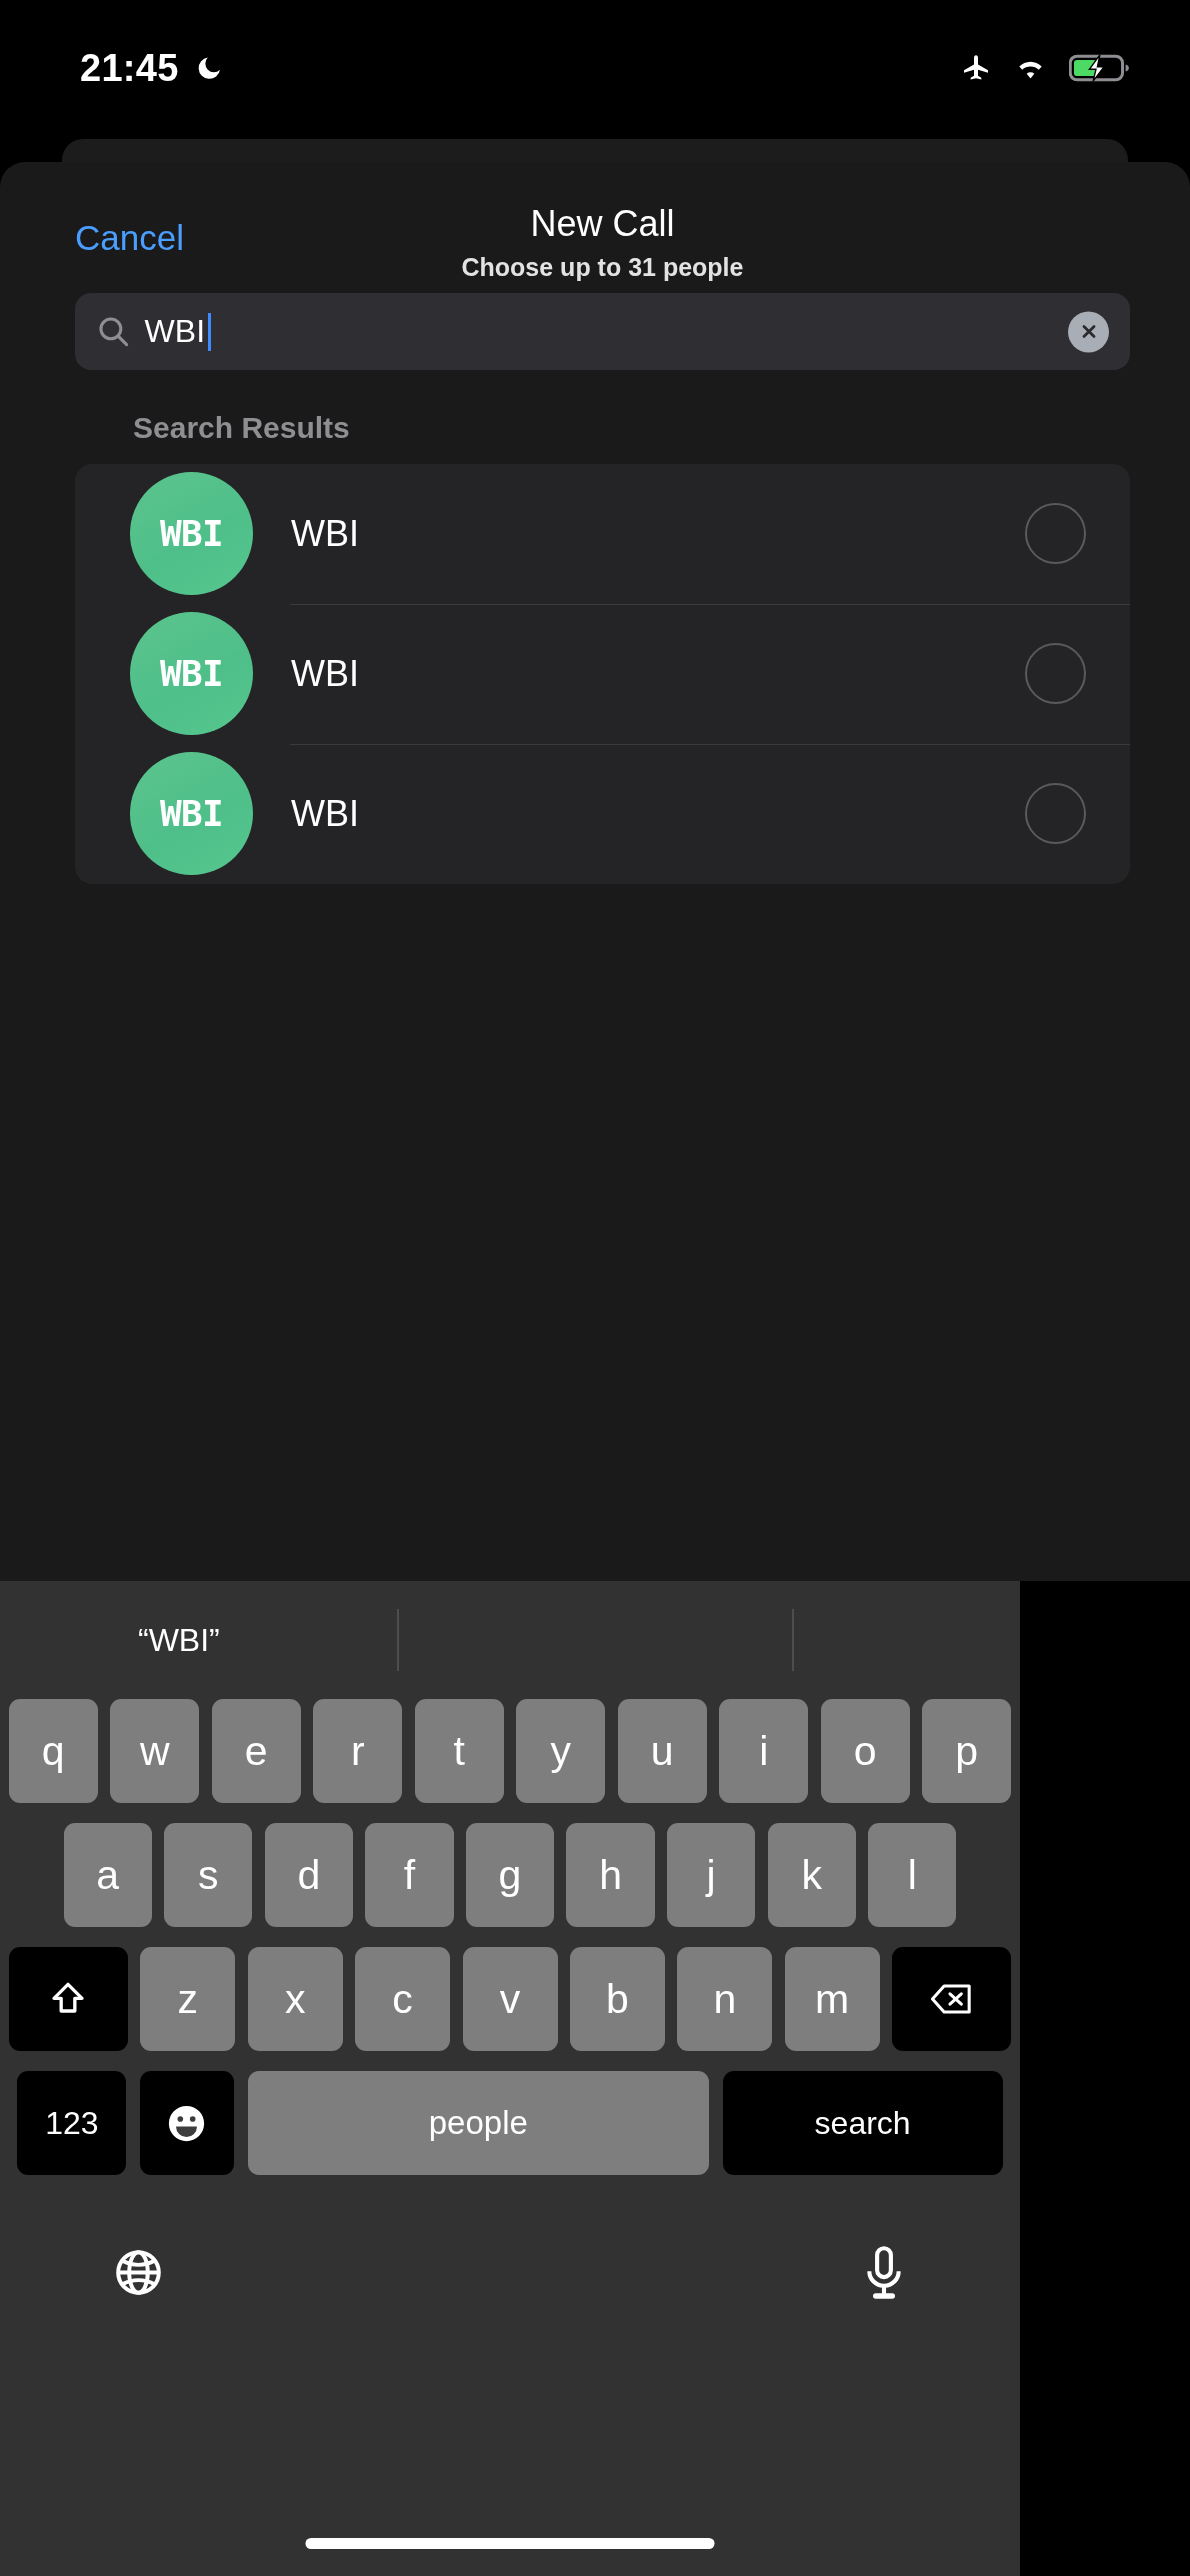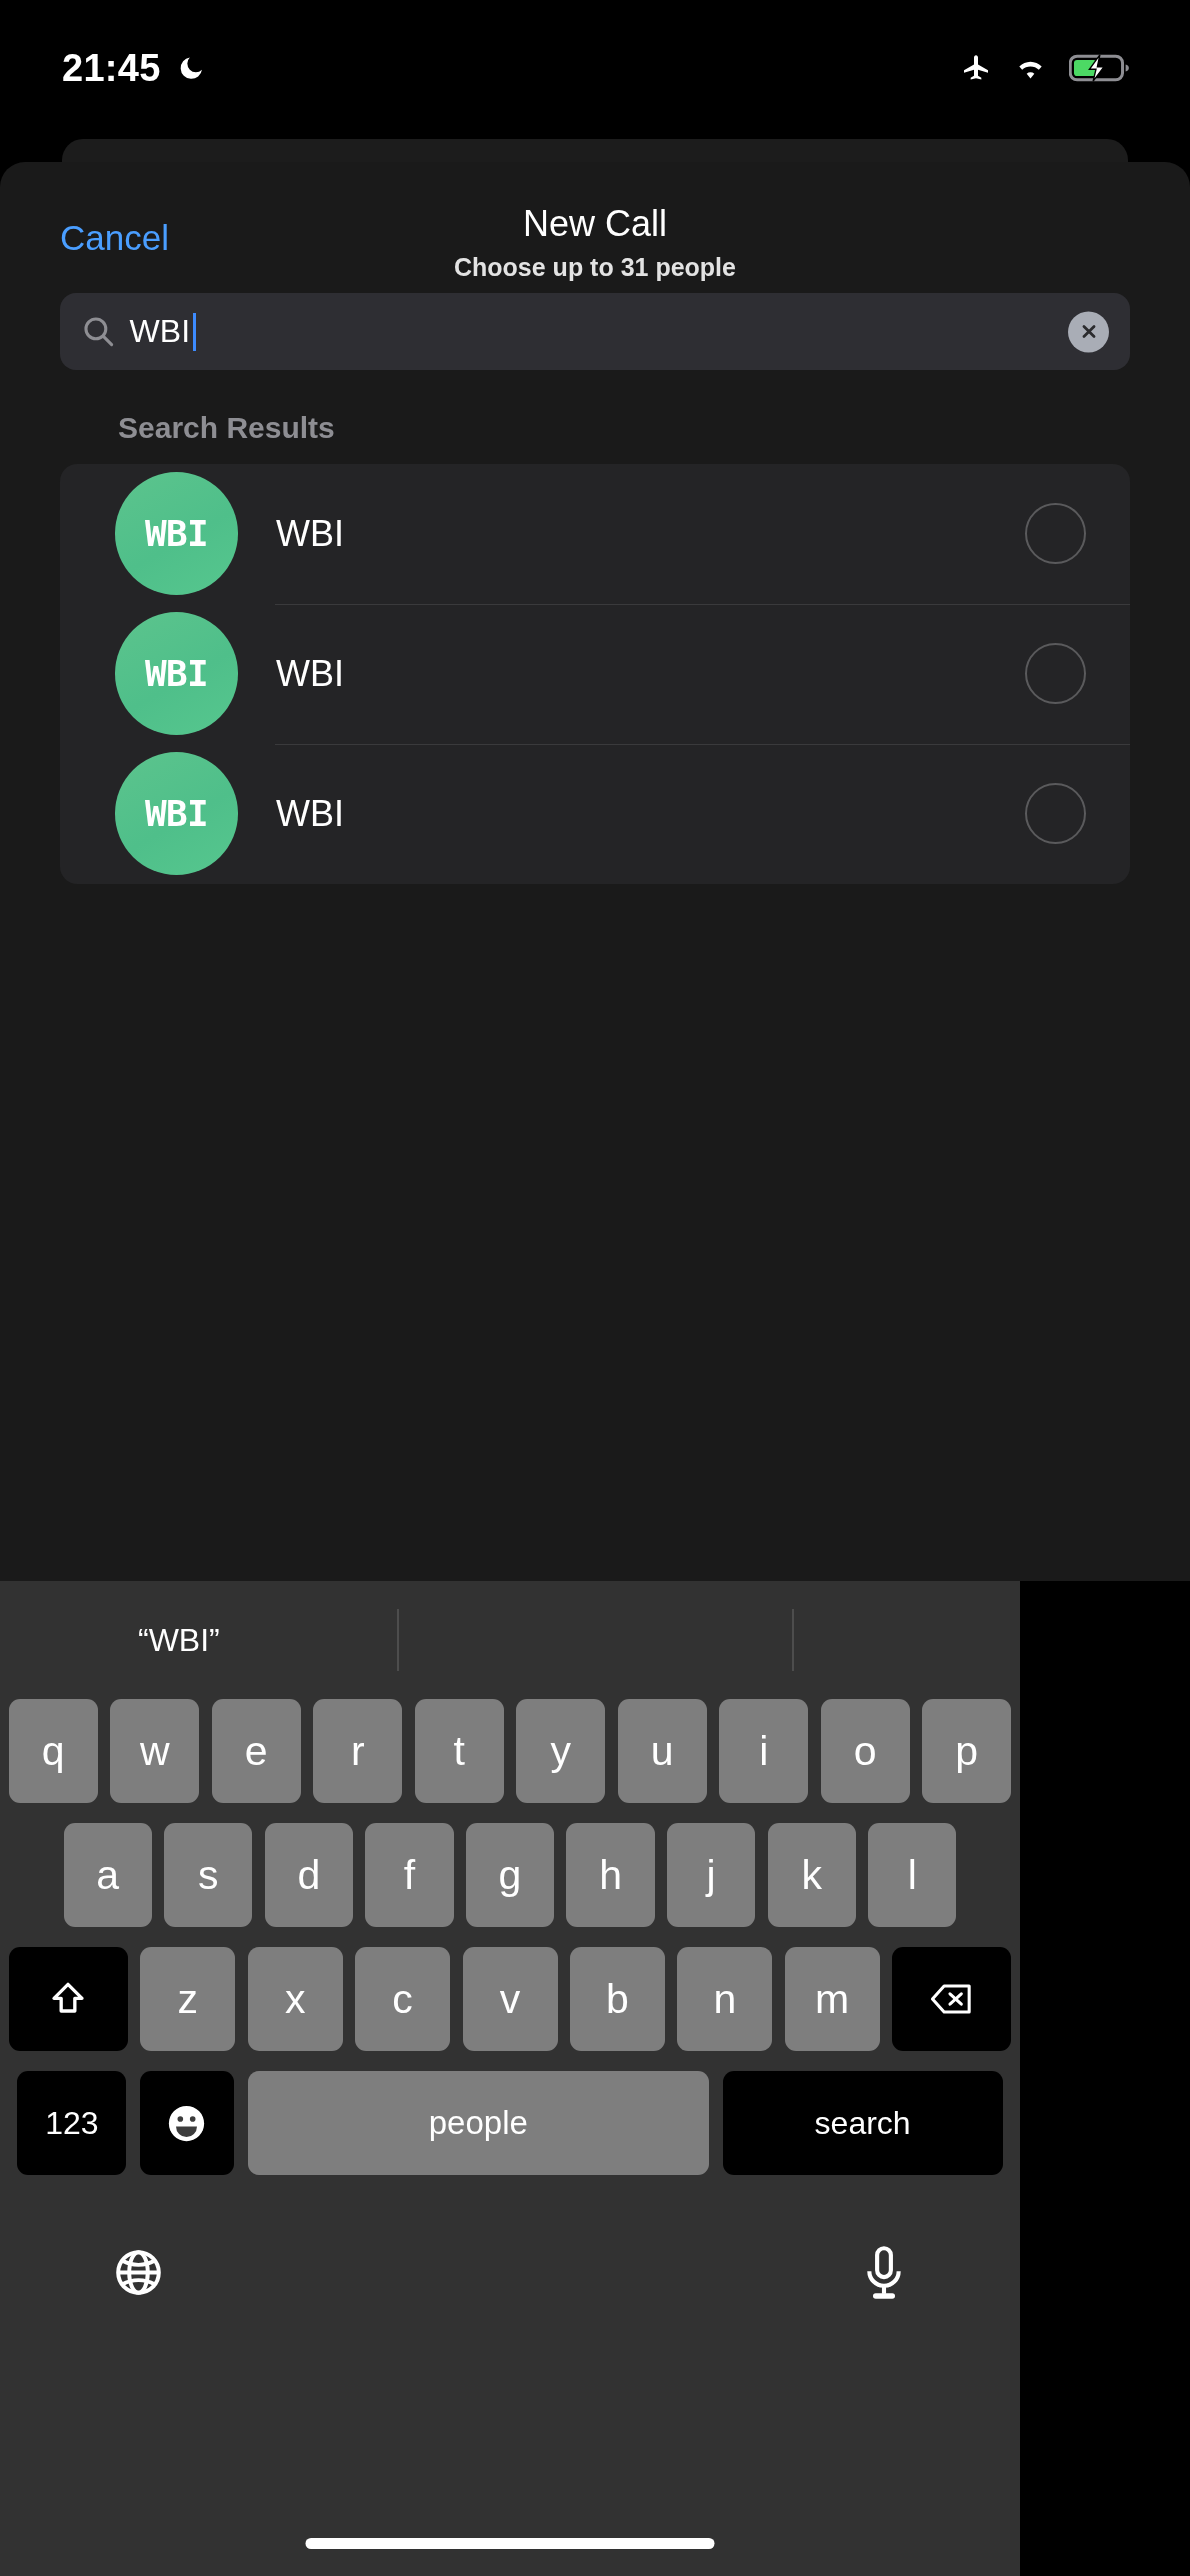--- a/index.html
+++ b/index.html
@@ -11,34 +11,35 @@
   }
   #screen { position:relative; width:1190px; height:2576px; background:#000; }
 
   
   .statusbar {
     position:absolute; top:0; left:0; width:1190px; height:136px;
     display:flex; align-items:center; justify-content:space-between;
     padding:0 60px 0 62px; color:#fff;
   }
   .sb-left { display:flex; align-items:center; gap:16px; }
-  .sb-time { font-size:38px; font-weight:600; letter-spacing:0.3px; }
+  .sb-time { font-size:38px; font-weight:600; letter-spacing:0.3px;margin-left:18px; }
   .sb-right { display:flex; align-items:center; gap:21px; }
   .moon-icon { display:block; }
   .icon-svg { display:block; }
 
   
   .sheet-back {
     position:absolute; left:62px; top:139px; width:1066px; height:74px;
     background:#1c1c1c; border-radius:21px 21px 0 0;
   }
   .sheet {
     position:absolute; left:0; top:162px; width:1190px; height:1419px;
     background:#1a1a1a; border-radius:25px 25px 0 0;
     overflow:hidden;
+    padding-left:15px;
   }
 
   
   .modal-header { position:relative; width:100%; height:131px; }
   .cancel-btn {
     position:absolute; left:60px; top:56px;
     font-size:35px; color:#4a9eff; background:none; border:none;
     font-family:"Liberation Sans", sans-serif; cursor:pointer; padding:0;
   }
   .title-block {

